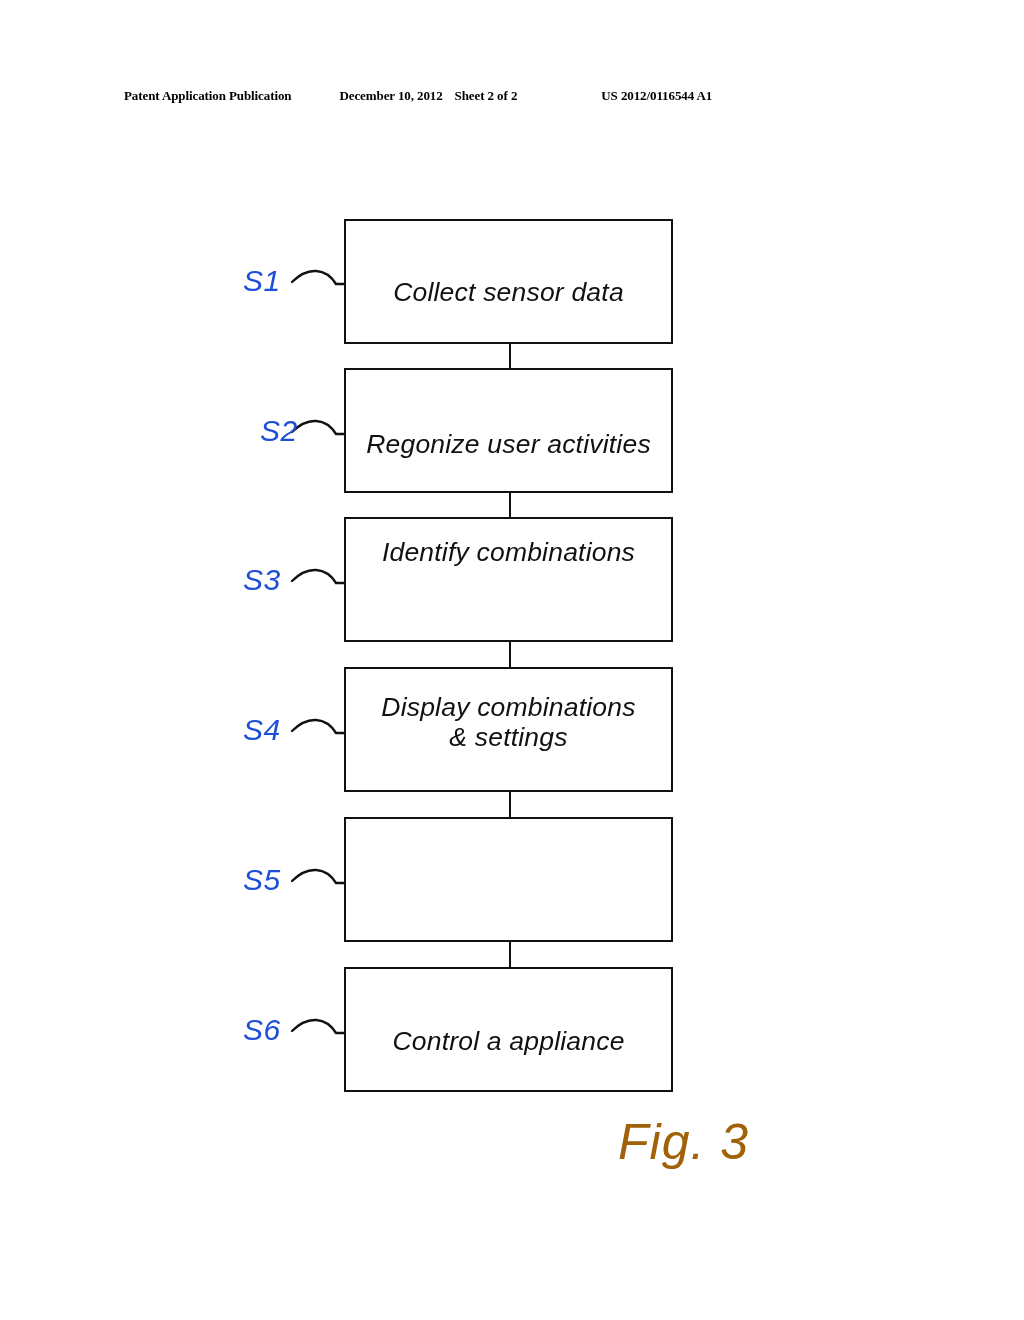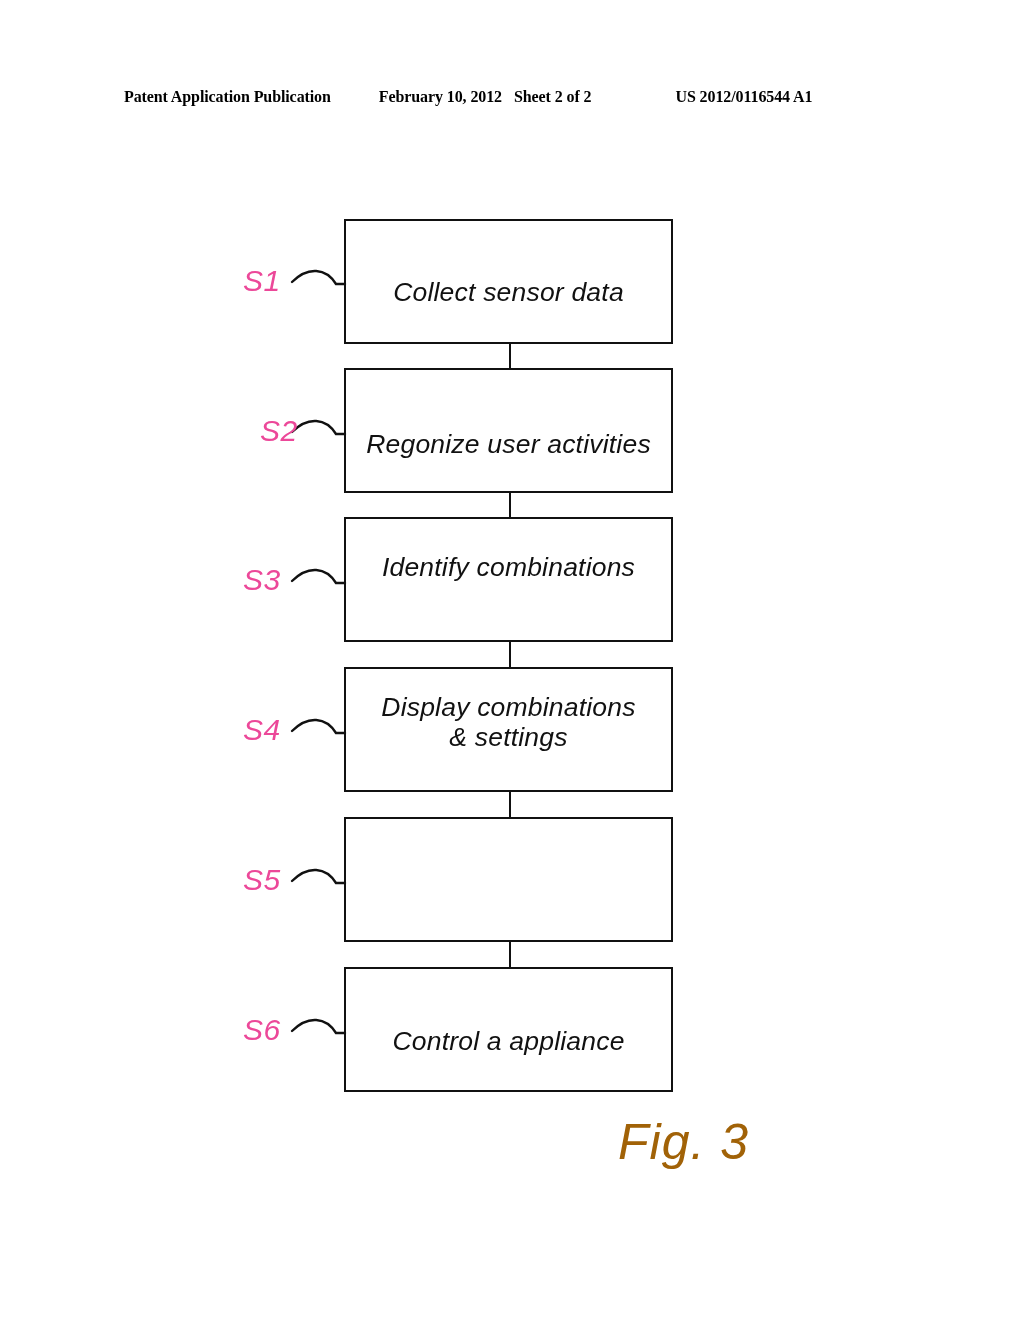--- a/index.html
+++ b/index.html
@@ -21,21 +21,21 @@
   .page-header {
     position: absolute;
     top: 88px;
     left: 124px;
     width: 776px;
     height: 26px;
     display: flex;
     align-items: baseline;
     font-family: "Liberation Serif", serif;
     font-weight: bold;
-    font-size: 16px;
+    font-size: 13px;
     letter-spacing: -0.1px;
     white-space: nowrap;
   }
   .hdr-left   { flex: 0 0 auto; }
   .hdr-mid    { flex: 0 0 auto; margin-left: 48px; }
   .hdr-sheet  { margin-left: 12px; }
   .hdr-right  { flex: 0 0 auto; margin-left: 84px; }
 
   
   .flow {
@@ -76,21 +76,21 @@
     padding: 0 6px;
   }
 
   
   .step-label {
     position: absolute;
     font-family: "Liberation Sans", sans-serif;
     font-style: italic;
     font-size: 30px;
     letter-spacing: 0.5px;
-    color: #ec4899;
+    color: #1d4ed8;
     white-space: nowrap;
   }
 
   
   .fig-caption {
     position: absolute;
     left: 618px;
     top: 1113px;
     font-family: "Liberation Sans", sans-serif;
     font-style: italic;
@@ -98,21 +98,21 @@
     letter-spacing: 1px;
     color: #a16207;
     white-space: nowrap;
   }
 </style>
 </head>
 <body>
 
 <div class="page-header">
   <span class="hdr-left">Patent Application Publication</span>
-  <span class="hdr-mid">February 10, 2012</span>
+  <span class="hdr-mid">December 10, 2012</span>
   <span class="hdr-sheet">Sheet 2 of 2</span>
   <span class="hdr-right">US 2012/0116544 A1</span>
 </div>
 
 <div class="flow">
 
   <svg class="flow-svg" viewBox="0 0 1024 1320" xmlns="http://www.w3.org/2000/svg">
     <g fill="none" stroke="#111111" stroke-width="2.6" shape-rendering="crispEdges">
 
       <rect x="345" y="220" width="327" height="123"></rect>
@@ -147,21 +147,21 @@
   <div class="step-label" style="left:243px; top:713px;">S4</div>
   <div class="step-label" style="left:243px; top:863px;">S5</div>
   <div class="step-label" style="left:243px; top:1013px;">S6</div>
 
   <div class="step-box" style="top:220px; height:145px;">
     <span class="step-text">Collect sensor data</span>
   </div>
   <div class="step-box" style="top:369px; height:151px;">
     <span class="step-text">Regonize user activities</span>
   </div>
-  <div class="step-box" style="top:506px; height:123px;">
+  <div class="step-box" style="top:491px; height:123px;">
     <span class="step-text">Identify combinations</span>
   </div>
   <div class="step-box" style="top:668px; height:108px;">
     <span class="step-text">Display combinations
 &amp; settings</span>
   </div>
   <div class="step-box" style="top:968px; height:147px;">
     <span class="step-text">Control a appliance</span>
   </div>
 

